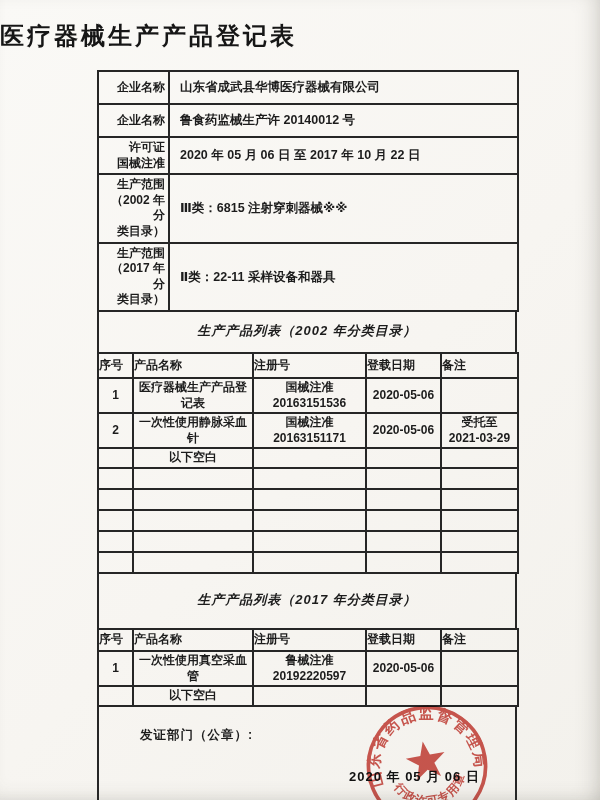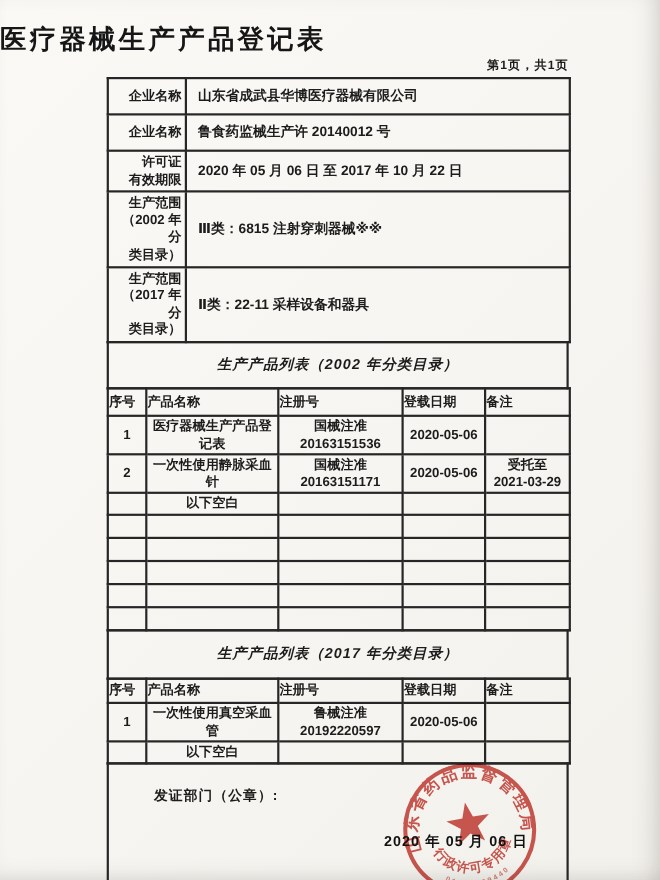--- a/index.html
+++ b/index.html
@@ -52,41 +52,40 @@
   .speck { position:absolute; left:9px; top:31px; width:5px; height:7px;
            background:rgba(90,85,80,.25); border-radius:50%; transform:rotate(30deg); }
 </style>
 </head>
 <body>
 
 <div class="sheet">
   <div class="speck"></div>
 
   <div class="page-title">医疗器械生产产品登记表</div>
-  <div class="page-indicator">第1页，共1页</div>
 
   <div class="doc">
 
     <table>
       <colgroup>
           <col style="width:71px">
           <col style="width:349px">
         </colgroup>
       <tbody>
           <tr style="height:33px">
         <td class="lbl">企业名称</td>
         <td class="val">山东省成武县华博医疗器械有限公司</td>
       </tr>
       <tr style="height:33px">
         <td class="lbl">企业名称</td>
         <td class="val">鲁食药监械生产许 20140012 号</td>
       </tr>
       <tr style="height:32px">
         <td class="lbl">许可证
-有效期限</td>
+国械注准</td>
         <td class="val">2020 年 05 月 06 日  至 2017 年 10 月 22 日</td>
       </tr>
       <tr style="height:42px">
         <td class="lbl">生产范围
 （2002 年分
 类目录）</td>
         <td class="val">Ⅲ类：6815 注射穿刺器械※※</td>
       </tr>
       <tr style="height:43px">
         <td class="lbl">生产范围
@@ -178,21 +177,21 @@
         <td class="c"></td>
         <td class="c"></td>
         <td class="c"></td>
         <td class="c"></td>
       </tr>
     </tbody>
       </table>
 
     <table class="stack">
       <tbody>
-          <tr style="height:44px">
+          <tr style="height:56px">
         <td class="sec">生产产品列表（2017 年分类目录）</td>
       </tr>
     </tbody>
       </table>
 
     <table class="stack">
       <colgroup>
           <col style="width:35px">
           <col style="width:120px">
           <col style="width:113px">

